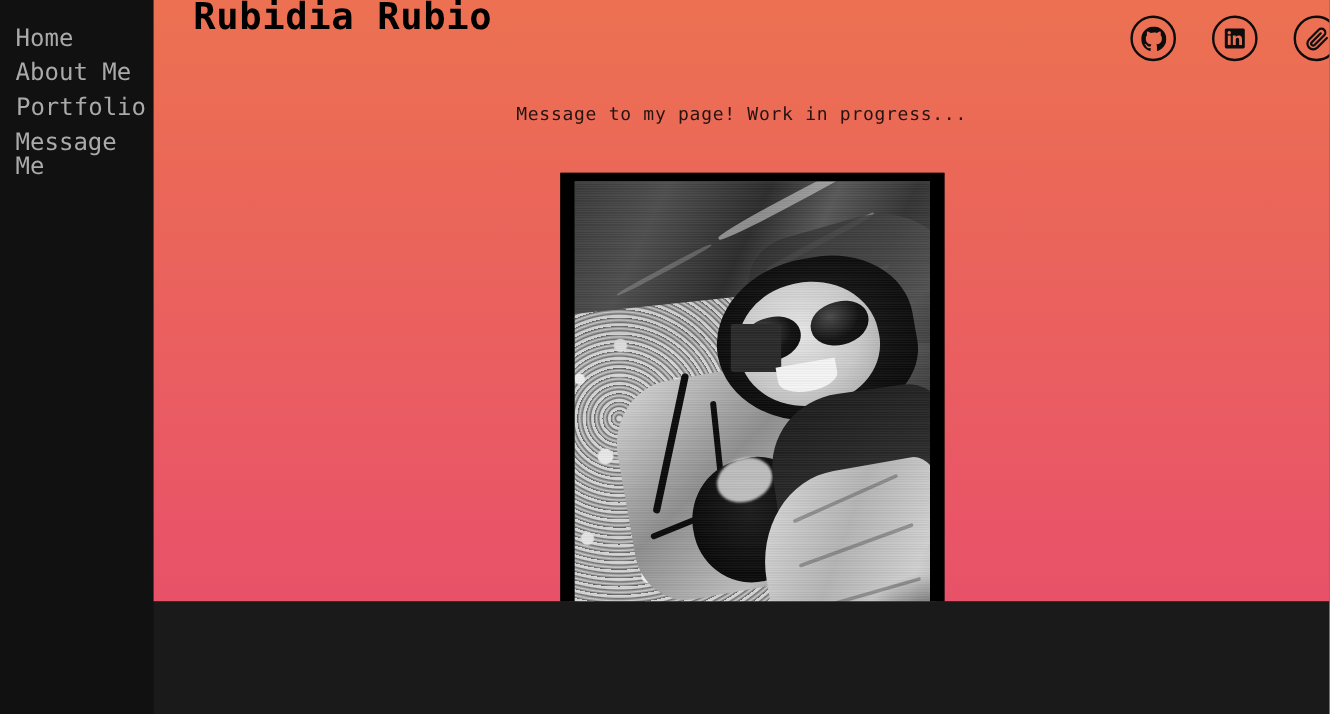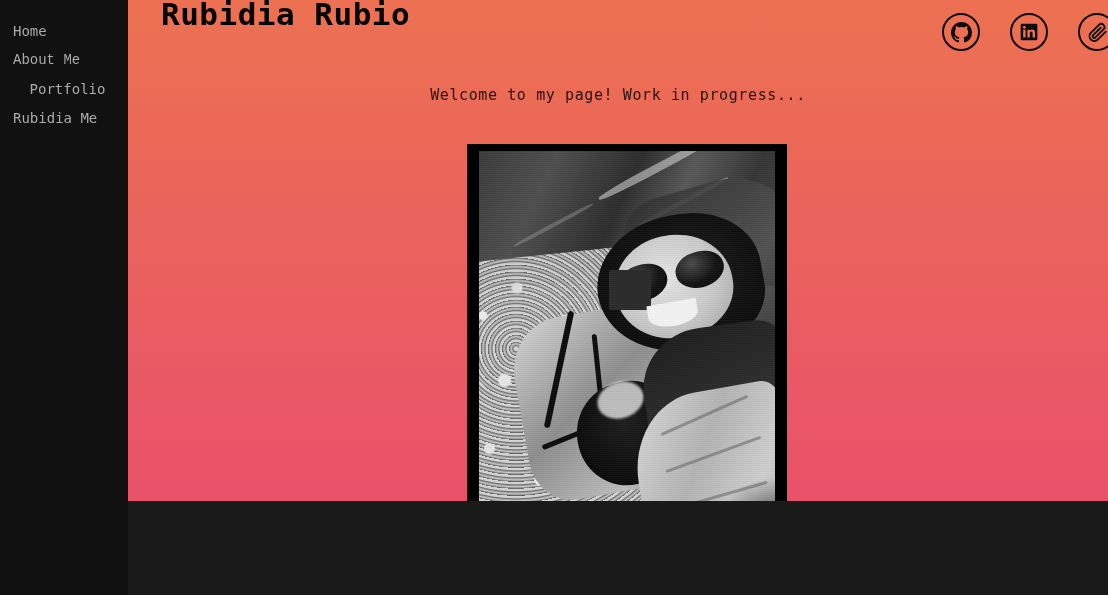--- a/index.html
+++ b/index.html
@@ -30,29 +30,29 @@
     flex-direction: column;
     align-items: flex-start;
   }
 
   .nav-link {
     display: block;
     width: 128px;
     padding: 0 6px 0 13px;
     color: #aaaaaa;
     font-family: "DejaVu Sans Mono", "Liberation Mono", monospace;
-    font-size: 14px;
+    font-size: 20px;
     line-height: 20px;
     text-decoration: none;
     letter-spacing: 0px;
     word-wrap: break-word;
     cursor: pointer;
   }
   .nav-link.n0 { margin-top: 5px; }
-  .nav-link.n1 { margin-top: 9px; font-family: Liberation Mono, monospace; }
+  .nav-link.n1 { margin-top: 9px; }
   .nav-link.n2 { margin-top: 9px; text-align: center; }
   .nav-link.n3 { margin-top: 9px; }
 
   
   #content {
     position: relative;
     flex: 1;
     height: 501px;
     background: linear-gradient(180deg, #ec7151 0%, #e95567 88%, #e85269 100%);
     overflow: hidden;
@@ -272,21 +272,21 @@
 </style>
 </head>
 <body>
 
 <div id="page">
 
   <nav id="sidebar">
     <a class="nav-link n0" href="#">Home</a>
     <a class="nav-link n1" href="#">About Me</a>
     <a class="nav-link n2" href="#">Portfolio</a>
-    <a class="nav-link n3" href="#">Rubidia Me</a>
+    <a class="nav-link n3" href="#">Message Me</a>
   </nav>
 
   <div id="content">
 
     <header id="header">
 
       <div id="site-title">Rubidia Rubio</div>
 
       <div id="social-row">
 
@@ -324,21 +324,21 @@
             <svg width="21" height="21" viewBox="0 0 24 24" fill="none" stroke="currentColor" stroke-width="2.1" stroke-linecap="round" stroke-linejoin="round" aria-hidden="true">
               <path d="M21.44 11.05l-9.19 9.19a5.5 5.5 0 0 1-7.78-7.78l9.19-9.19a3.67
                        3.67 0 0 1 5.19 5.19l-9.2 9.19a1.83 1.83 0 0 1-2.59-2.59l8.49-8.49"></path>
             </svg>
           </span>
         </a>
 
       </div>
     </header>
 
-    <div id="welcome">Welcome to my page! Work in progress...</div>
+    <div id="welcome">Message to my page! Work in progress...</div>
 
     <div id="photo-frame">
       <div id="photo" aria-label="Black and white selfie of a woman in sunglasses hiking with a child in a backpack carrier">
 
         <div class="sky-rock"></div>
         <div class="rock-streak rs1"></div>
         <div class="rock-streak rs2"></div>
         <div class="rock-streak rs3"></div>
         <div class="rock-streak rs4"></div>
         <div class="slope-dark"></div>

